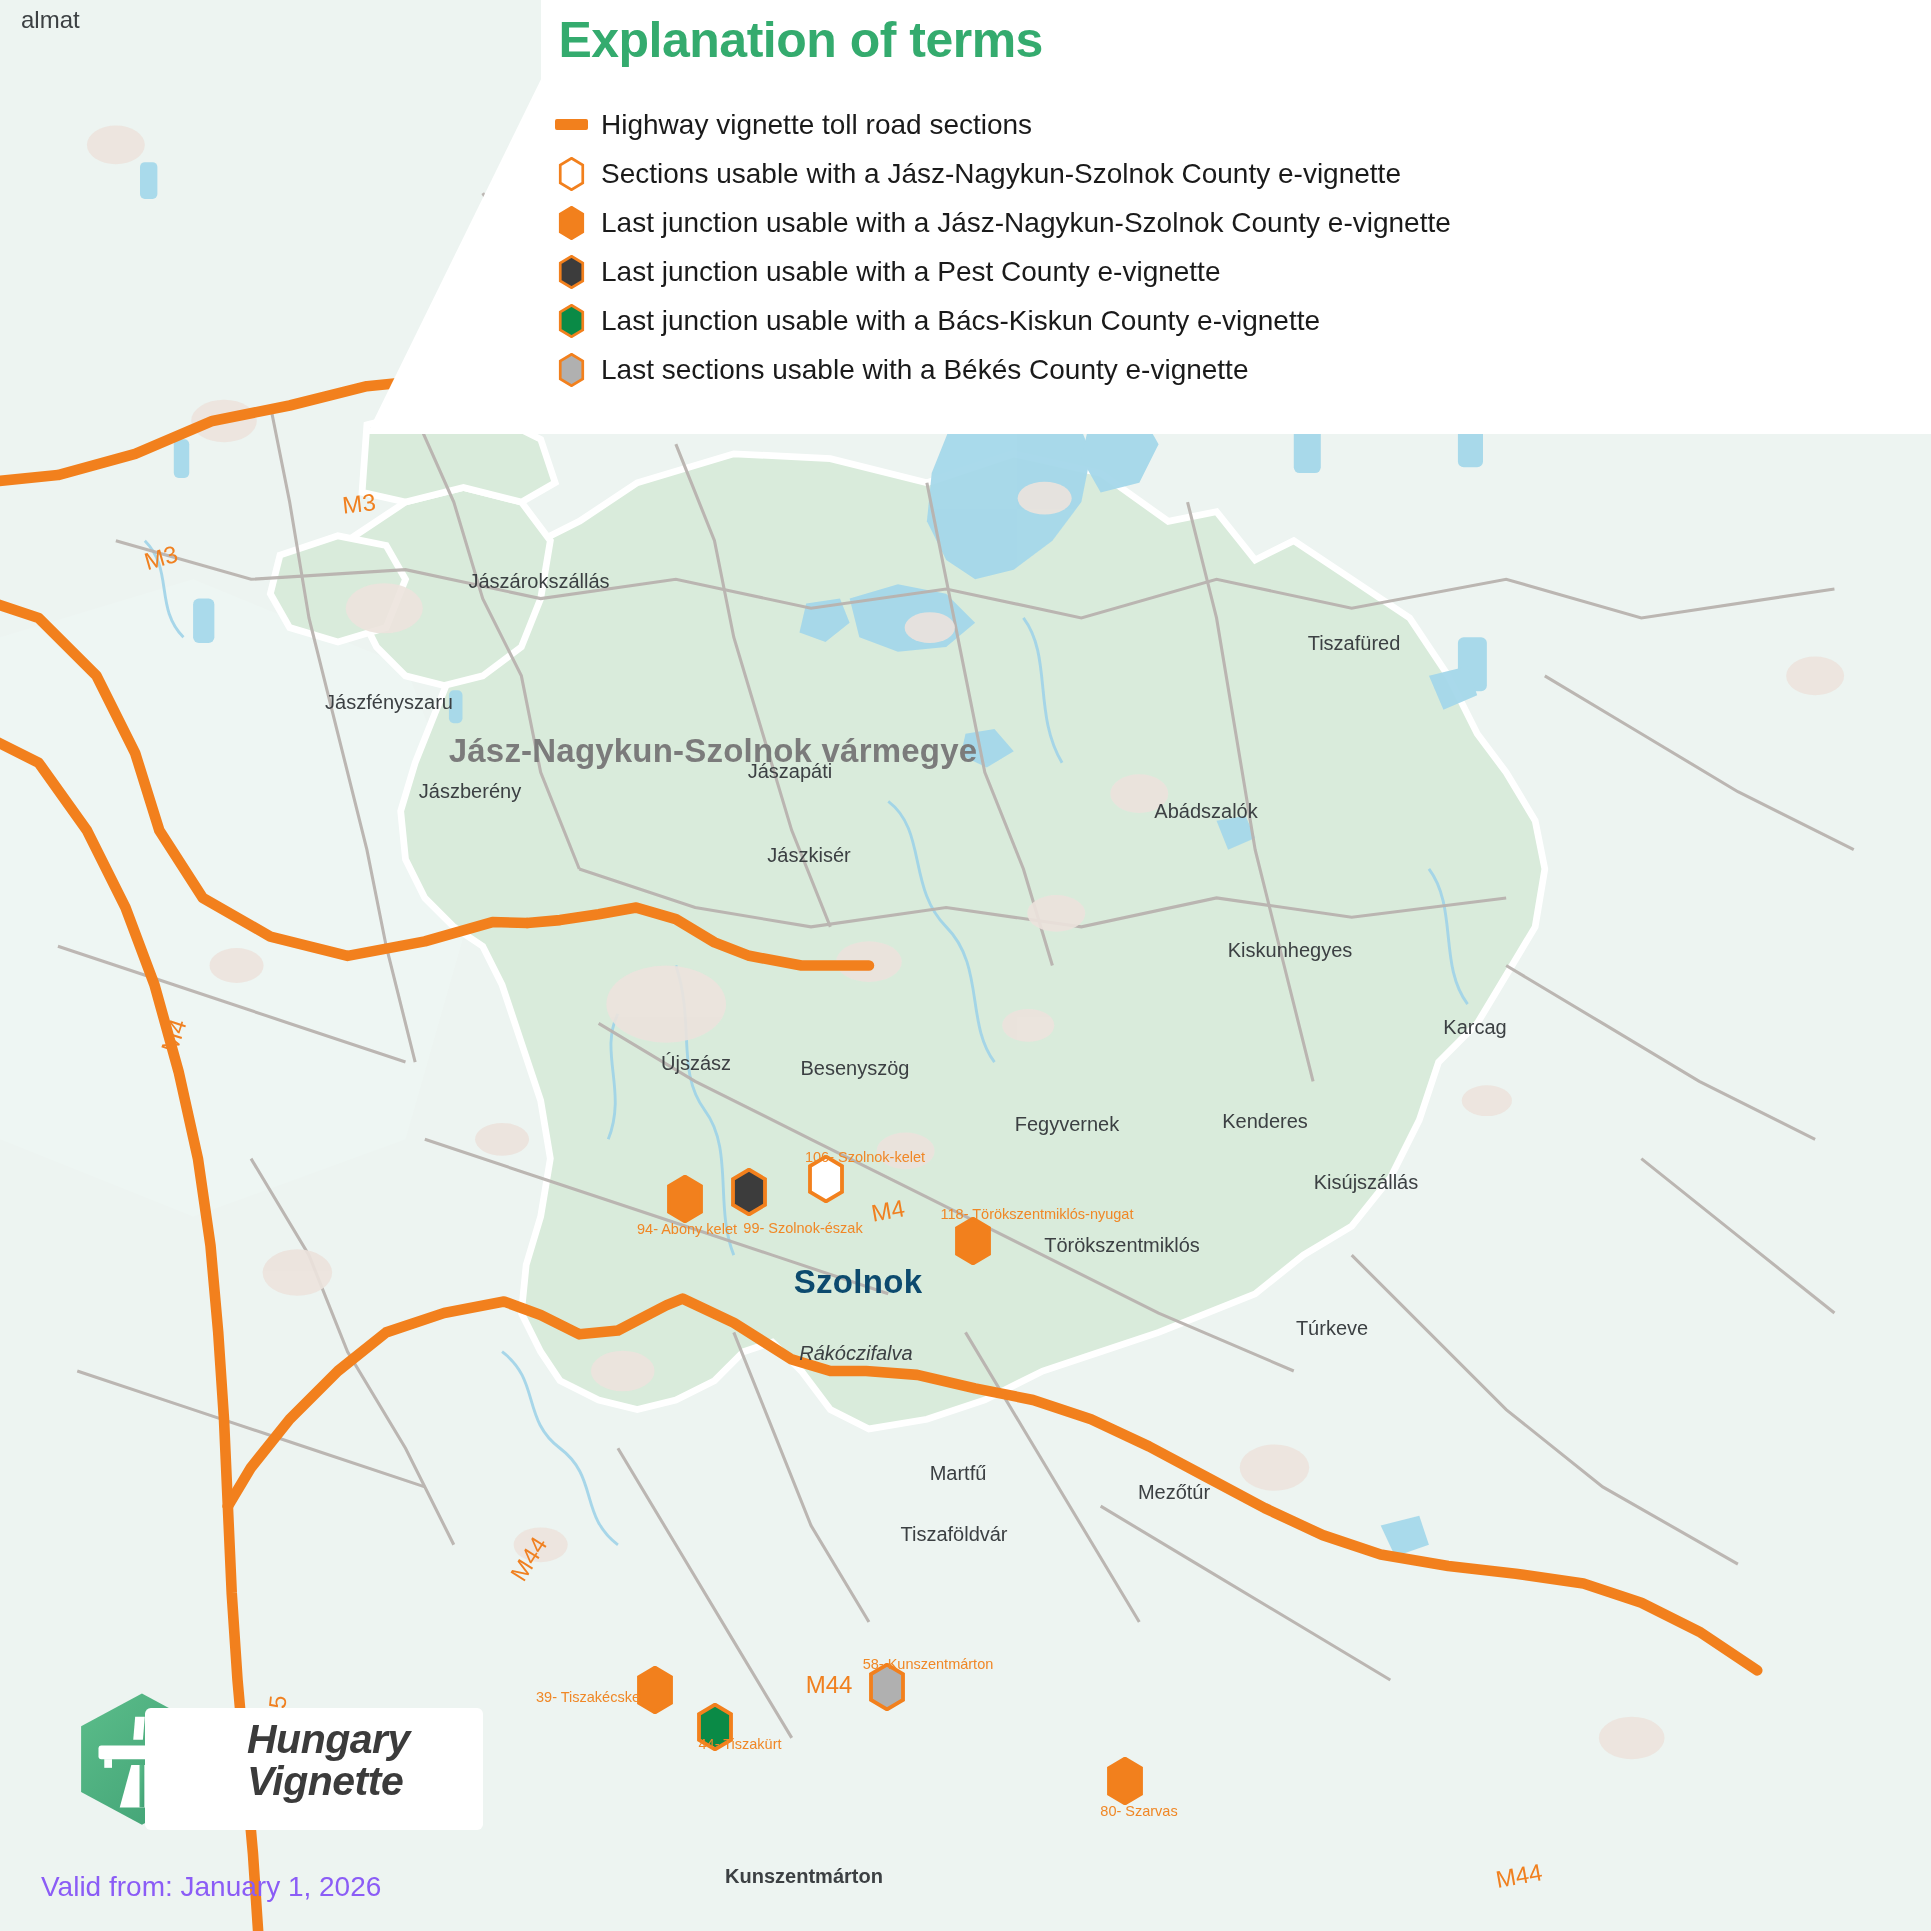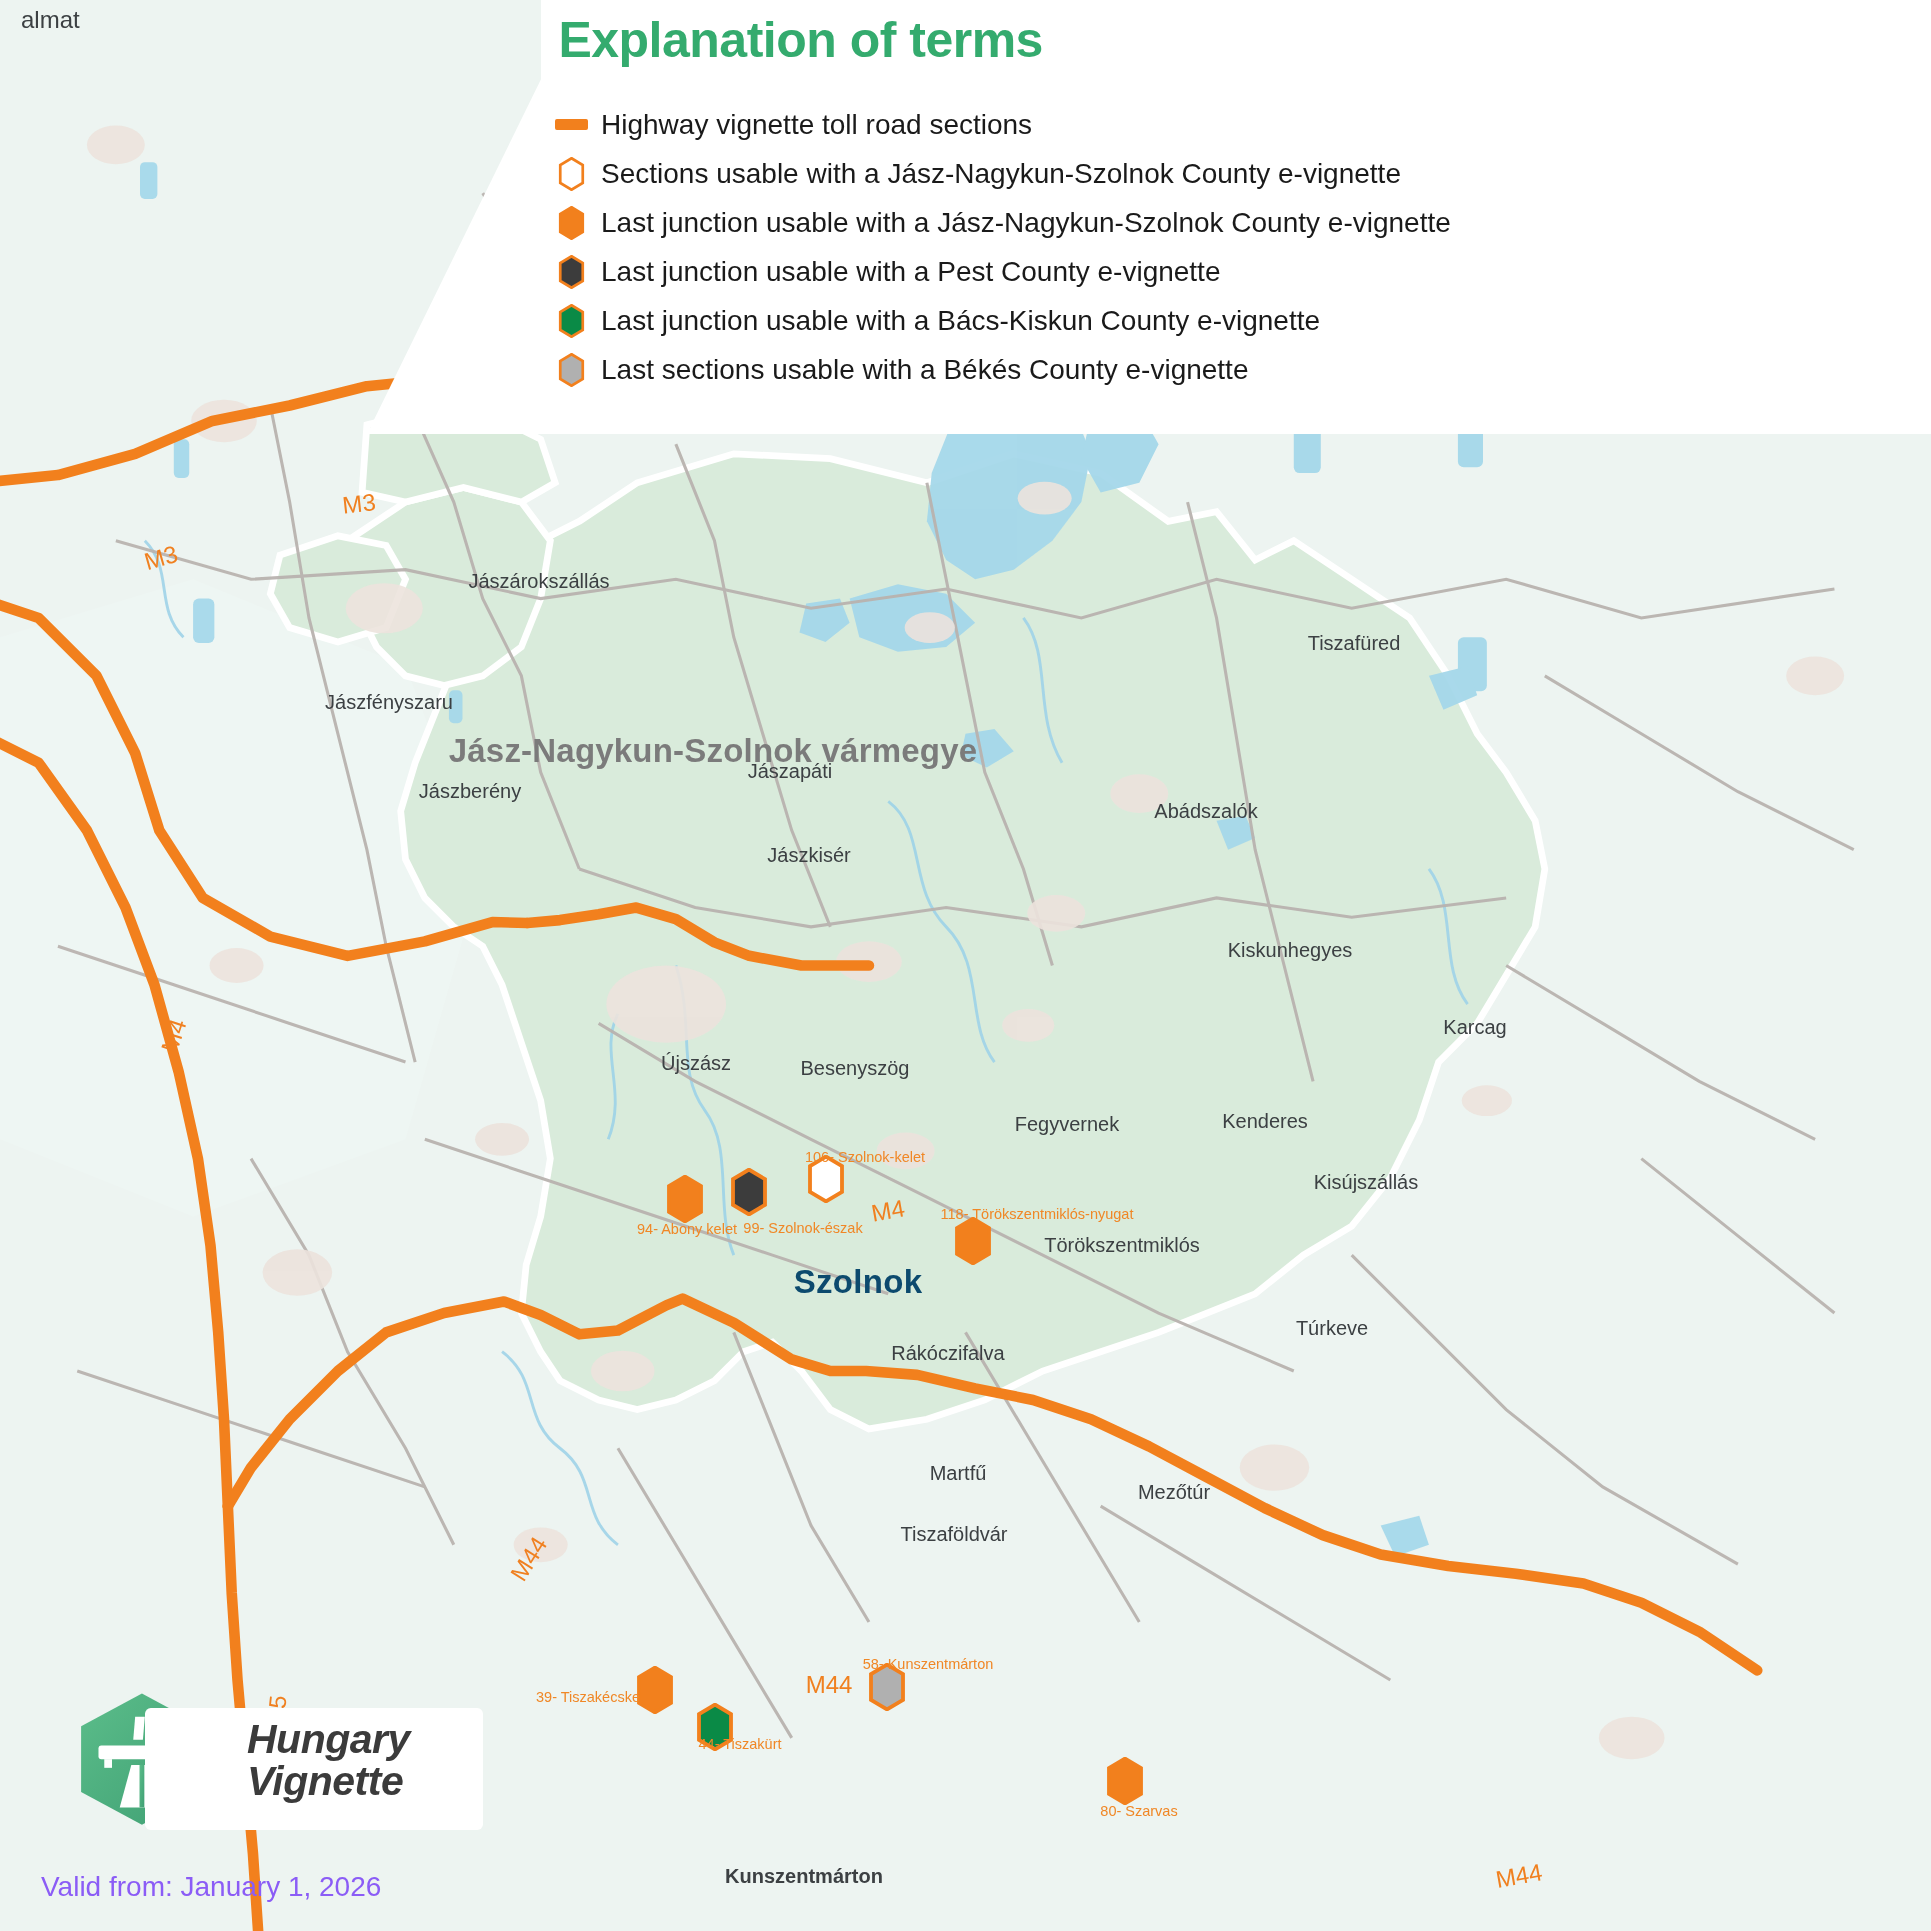--- a/index.html
+++ b/index.html
@@ -224,21 +224,21 @@
       <div class="lbl city" style="left: 1290px; top: 950px;">Kiskunhegyes</div>
       <div class="lbl city" style="left: 1475px; top: 1027px;">Karcag</div>
       <div class="lbl city" style="left: 696px; top: 1063px;">Újszász</div>
       <div class="lbl city" style="left: 855px; top: 1068px;">Besenyszög</div>
       <div class="lbl city" style="left: 1067px; top: 1124px;">Fegyvernek</div>
       <div class="lbl city" style="left: 1265px; top: 1121px;">Kenderes</div>
       <div class="lbl city" style="left: 1366px; top: 1182px;">Kisújszállás</div>
       <div class="lbl city" style="left: 1122px; top: 1245px;">Törökszentmiklós</div>
       <div class="lbl city-big" style="left: 858px; top: 1282px;">Szolnok</div>
       <div class="lbl city" style="left: 1332px; top: 1328px;">Túrkeve</div>
-      <div class="lbl city" style="left: 948px; top: 1353px;">Rákóczifalva</div>
+      <div class="lbl city" style="left: 856px; top: 1353px; font-style: italic;">Rákóczifalva</div>
       <div class="lbl city" style="left: 1174px; top: 1492px;">Mezőtúr</div>
       <div class="lbl city" style="left: 958px; top: 1473px;">Martfű</div>
       <div class="lbl city" style="left: 954px; top: 1534px;">Tiszaföldvár</div>
       <div class="lbl city" style="left: 804px; top: 1876px; font-weight: bold;">Kunszentmárton</div>
     </div>
 
   <div id="roadlabels">
       <div class="lbl road" style="left: 359px; top: 504px; transform: translate(-50%, -50%) rotate(-6deg);">M3</div>
       <div class="lbl road" style="left: 161px; top: 558px; transform: translate(-50%, -50%) rotate(-16deg);">M3</div>
       <div class="lbl road" style="left: 174px; top: 1036px; transform: translate(-50%, -50%) rotate(-72deg);">M4</div>

